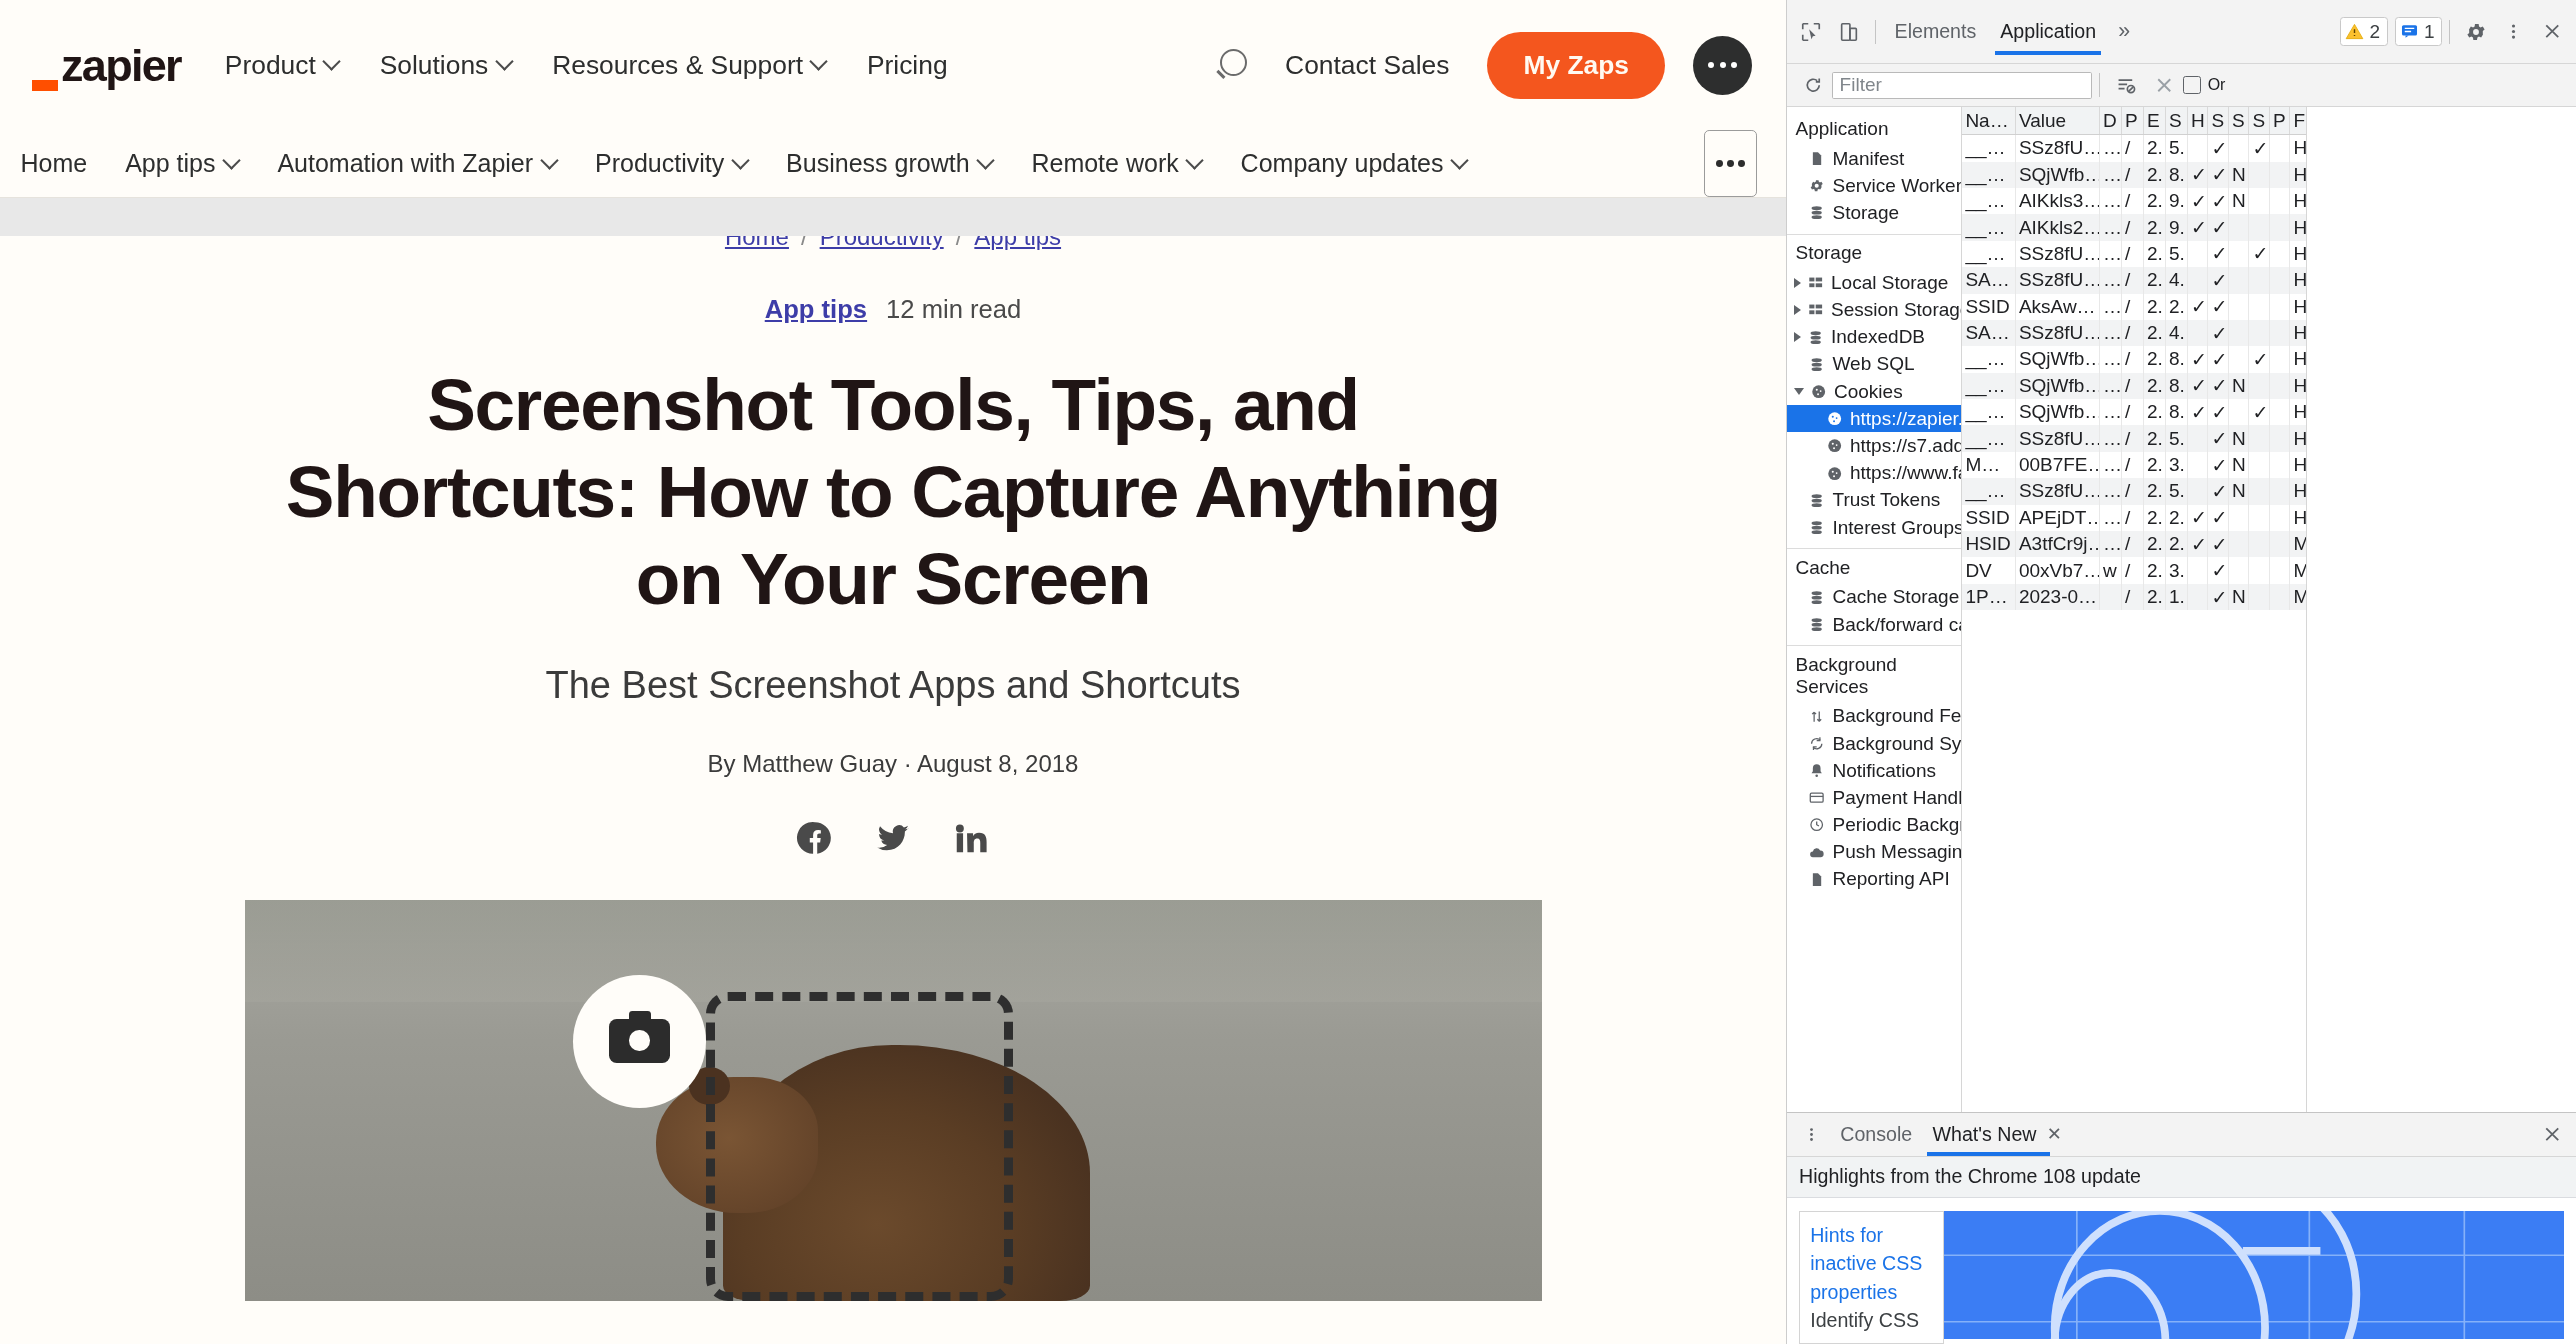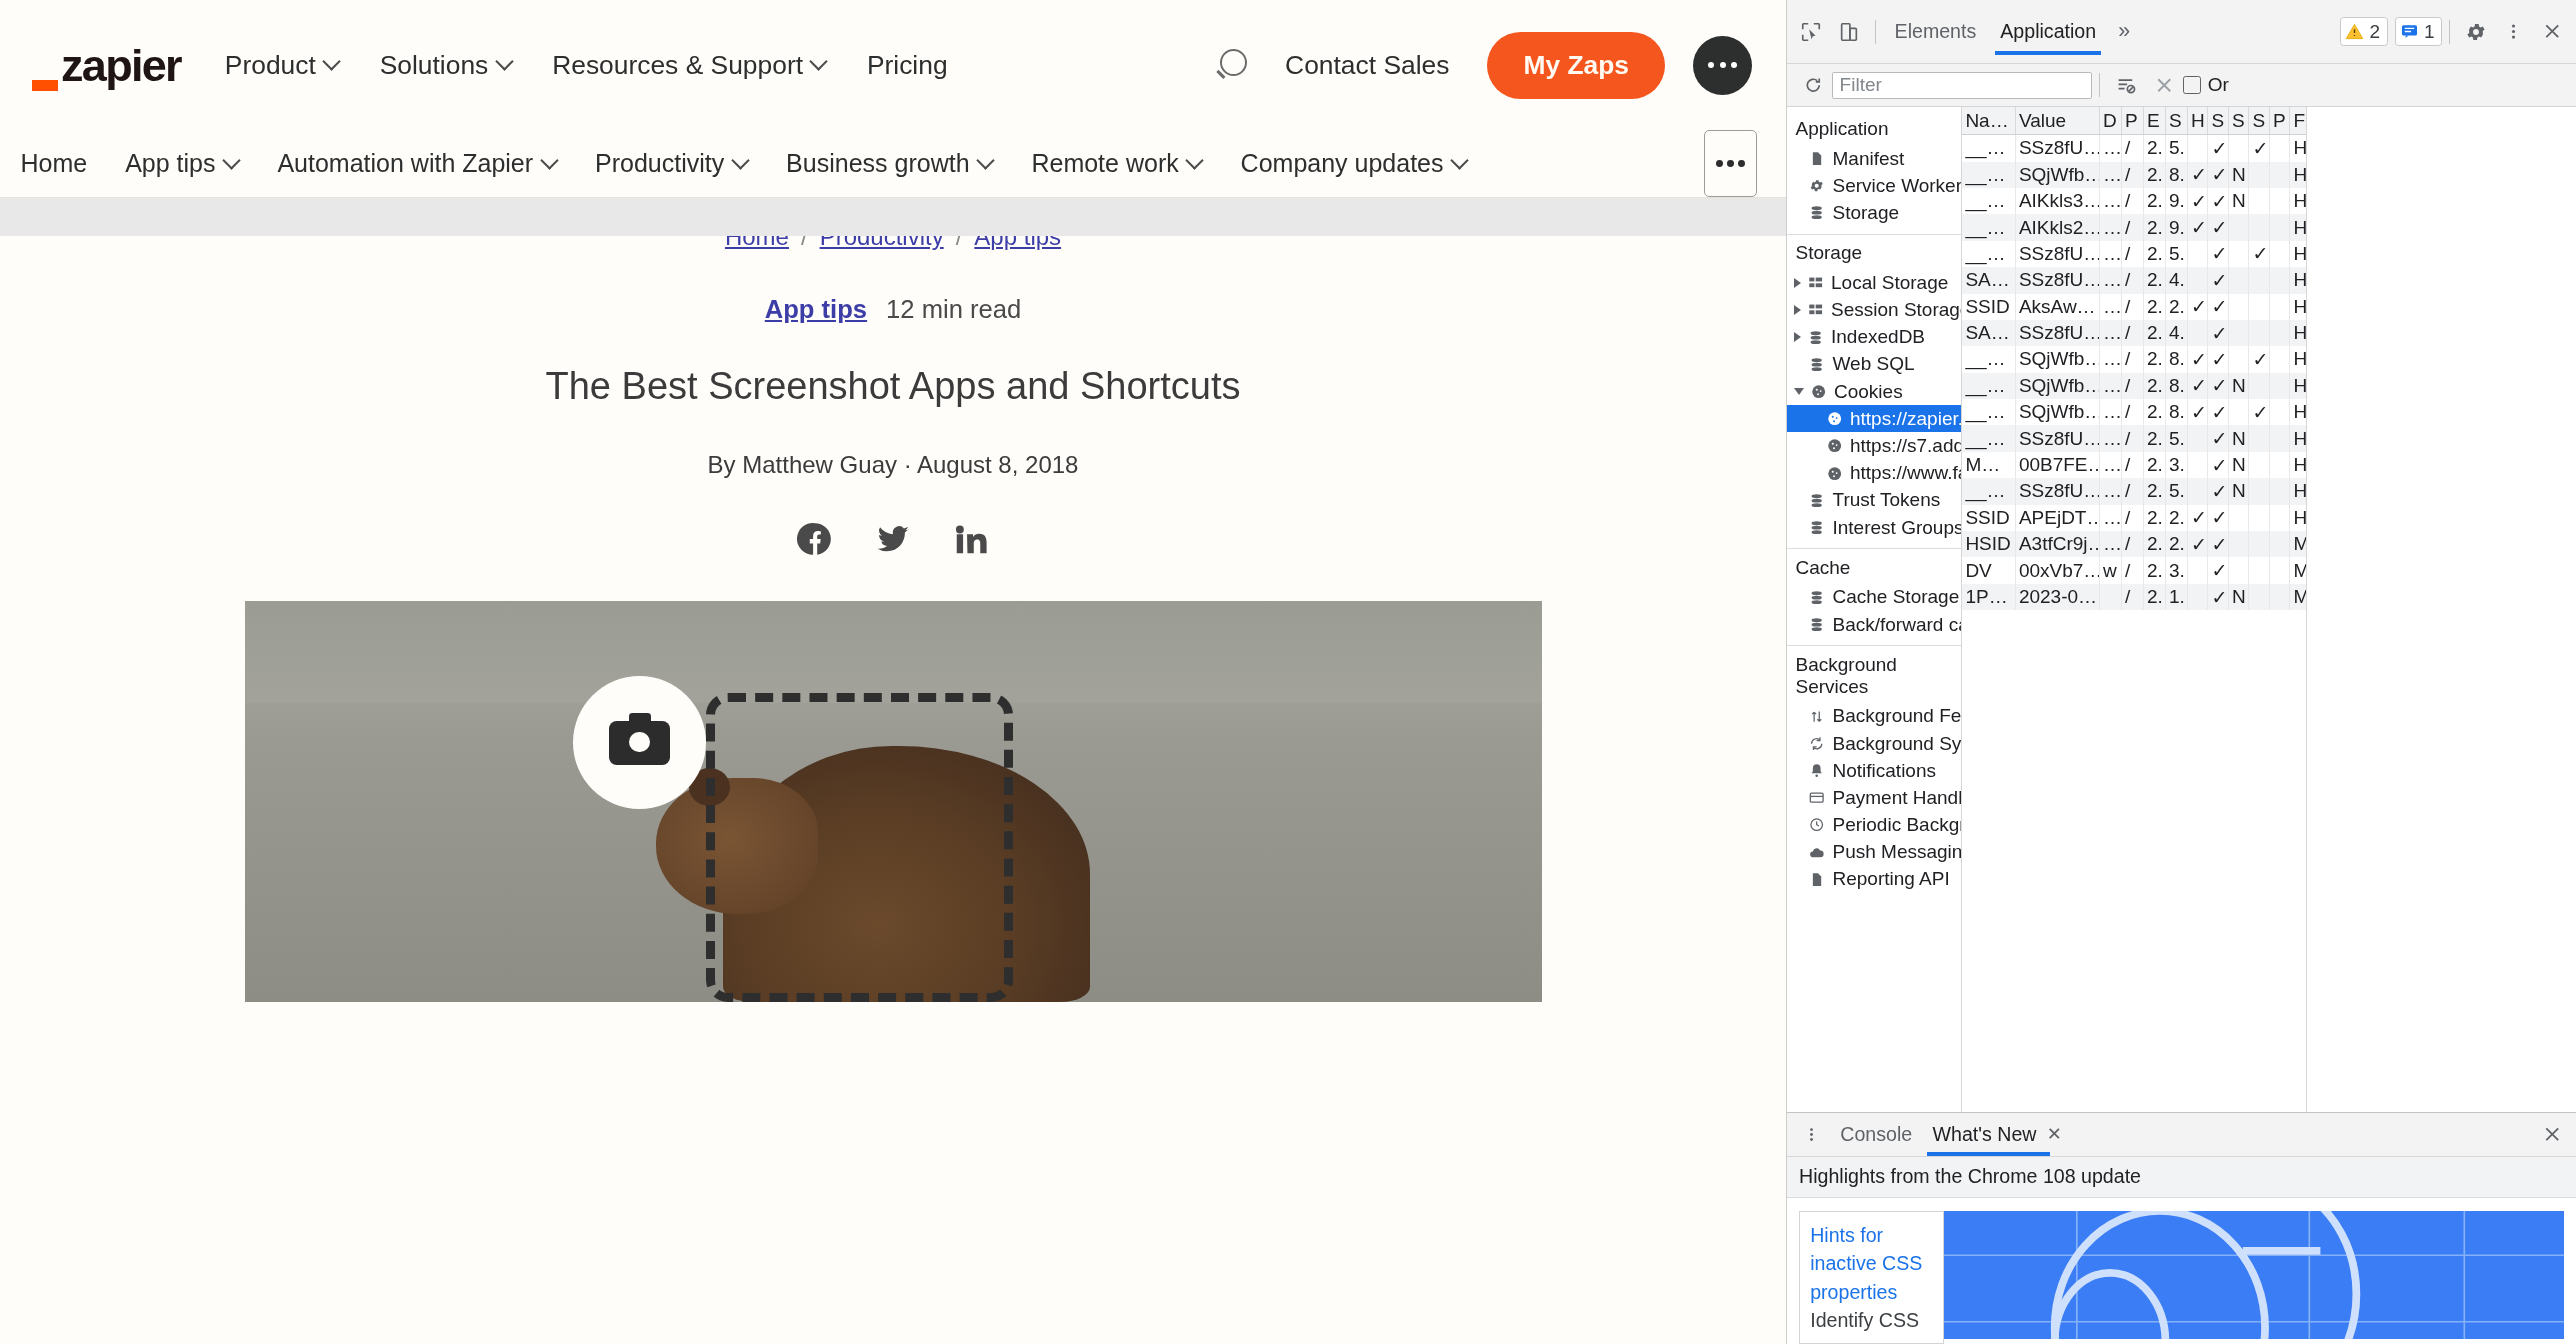--- a/index.html
+++ b/index.html
@@ -350,20 +350,21 @@
       <span>/</span>
       <a>App tips</a>
     </div>
     <div class="bc-mask"></div>
 
     <div class="article">
       <div class="kicker">
         <a>App tips</a>
         <span class="read">12 min read</span>
       </div>
+      <h1 class="title">Screenshot Tools, Tips, and Shortcuts: How to Capture Anything on Your Screen</h1>
       <div class="subtitle">The Best Screenshot Apps and Shortcuts</div>
       <div class="byline">By Matthew Guay · August 8, 2018</div>
 
       <div class="social">
         <svg viewBox="0 0 24 24">
           <path d="M12 2a10 10 0 1 0-1.2 19.9v-7h-2.1V12h2.1v-1.8c0-2.1 1.2-3.2 3.1-3.2.9 0 1.8.16 1.8.16v2h-1c-1 0-1.3.62-1.3 1.26V12h2.2l-.35 2.9h-1.85v7A10 10 0 0 0 12 2z"></path>
         </svg>
         <svg viewBox="0 0 24 24">
           <path d="M22 5.9c-.7.32-1.5.54-2.3.64a4 4 0 0 0 1.8-2.2c-.8.47-1.7.8-2.6 1a4 4 0 0 0-6.9 3.6A11.4 11.4 0 0 1 3.8 4.6a4 4 0 0 0 1.2 5.4c-.6 0-1.2-.2-1.8-.5a4 4 0 0 0 3.2 4 4 4 0 0 1-1.8.07 4 4 0 0 0 3.7 2.8A8 8 0 0 1 2 18a11.3 11.3 0 0 0 6.1 1.8c7.4 0 11.4-6.1 11.4-11.4v-.5c.8-.6 1.5-1.3 2.1-2z"></path>
         </svg>
@@ -453,21 +454,21 @@
             <circle cx="17.5" cy="16.5" r="4.2"></circle>
             <path d="M14.8 19.2l5.4-5.4"></path>
         </svg>
       </div>
       <div class="dt-ico-btn">
         <svg width="20.5" height="20.5" viewBox="0 0 24 24" stroke="#9aa0a6" stroke-width="2.2" fill="none">
           <path d="M5 5l14 14M19 5L5 19"></path>
         </svg>
       </div>
       <span class="chk"></span>
-      <span style="margin-left:6.8px;font-size:19px;color:#202124;">Or</span>
+      <span style="margin-left:6.8px;font-size:16px;color:#202124;">Or</span>
     </div>
 
     <div class="dt-body">
 
       <div class="dt-sidebar">
 
         <div class="sec">
           <div class="sec-title">Application</div>
           <div class="tree-item">
             <span class="ti-ico">

